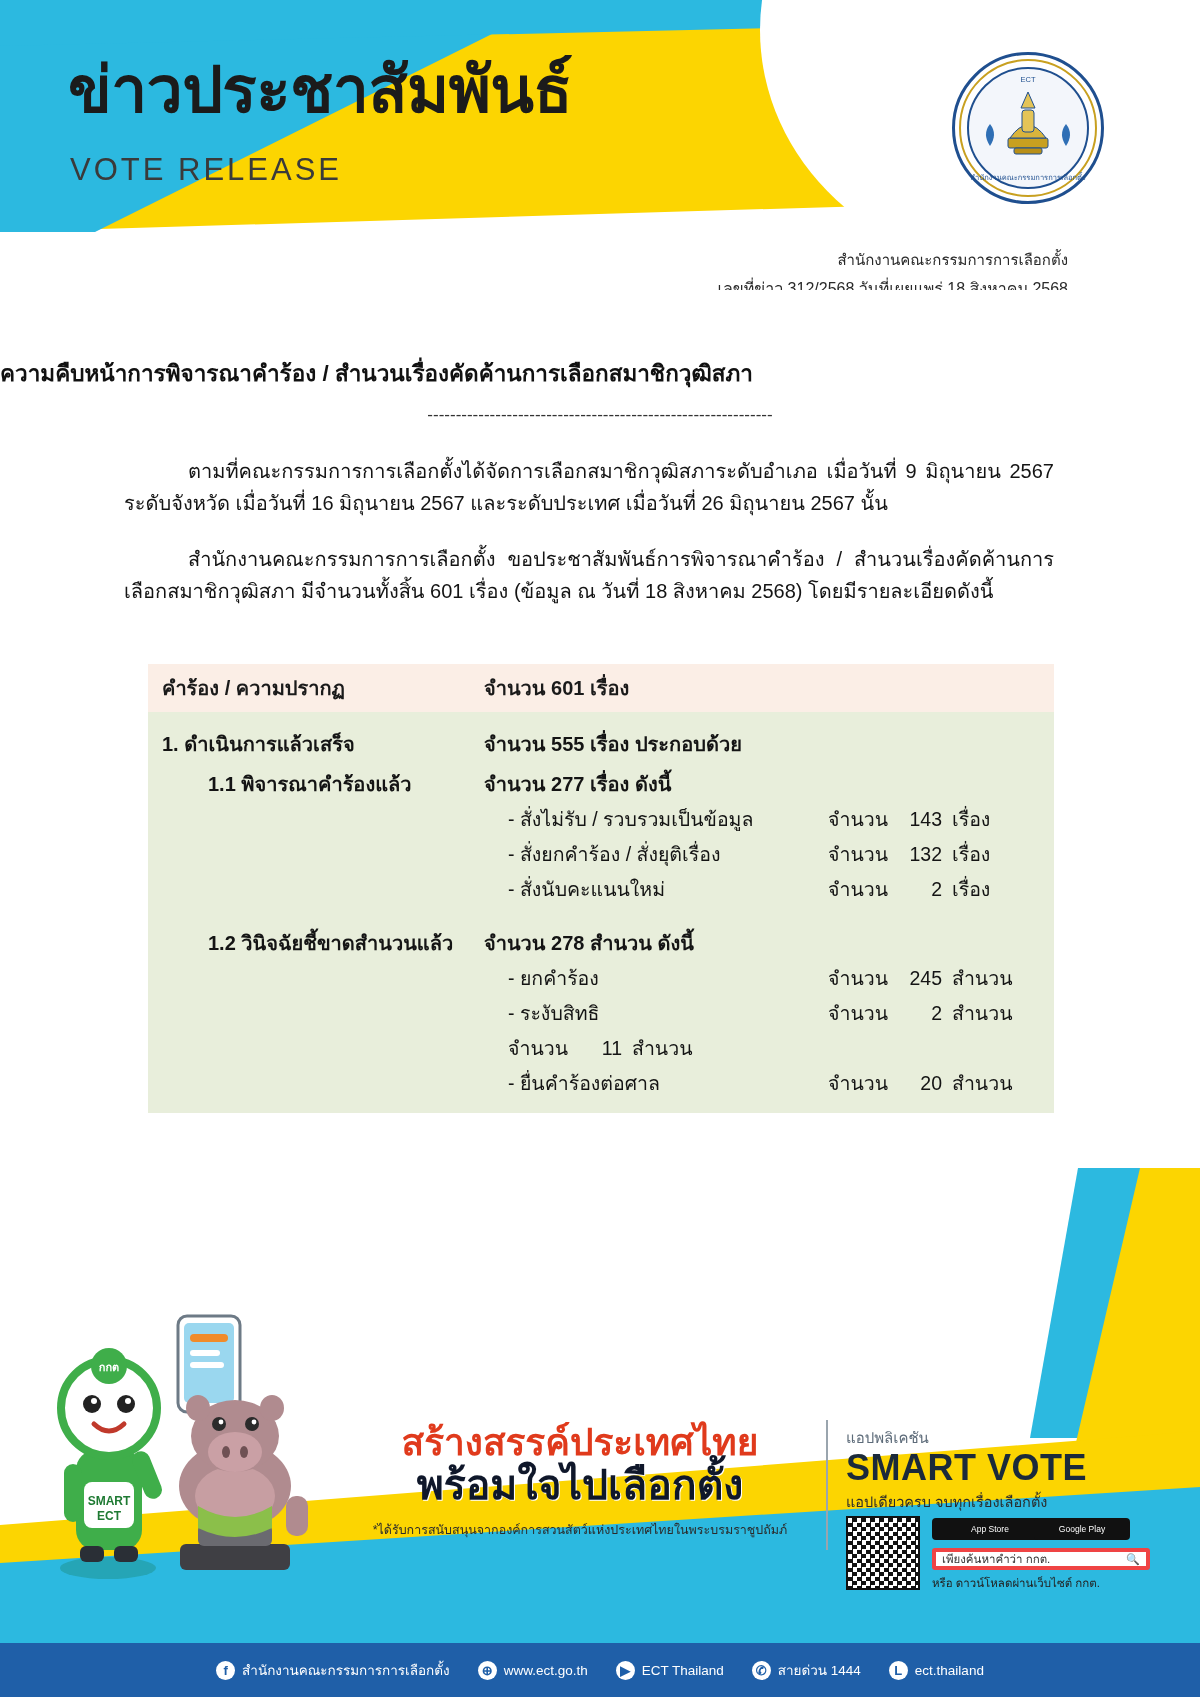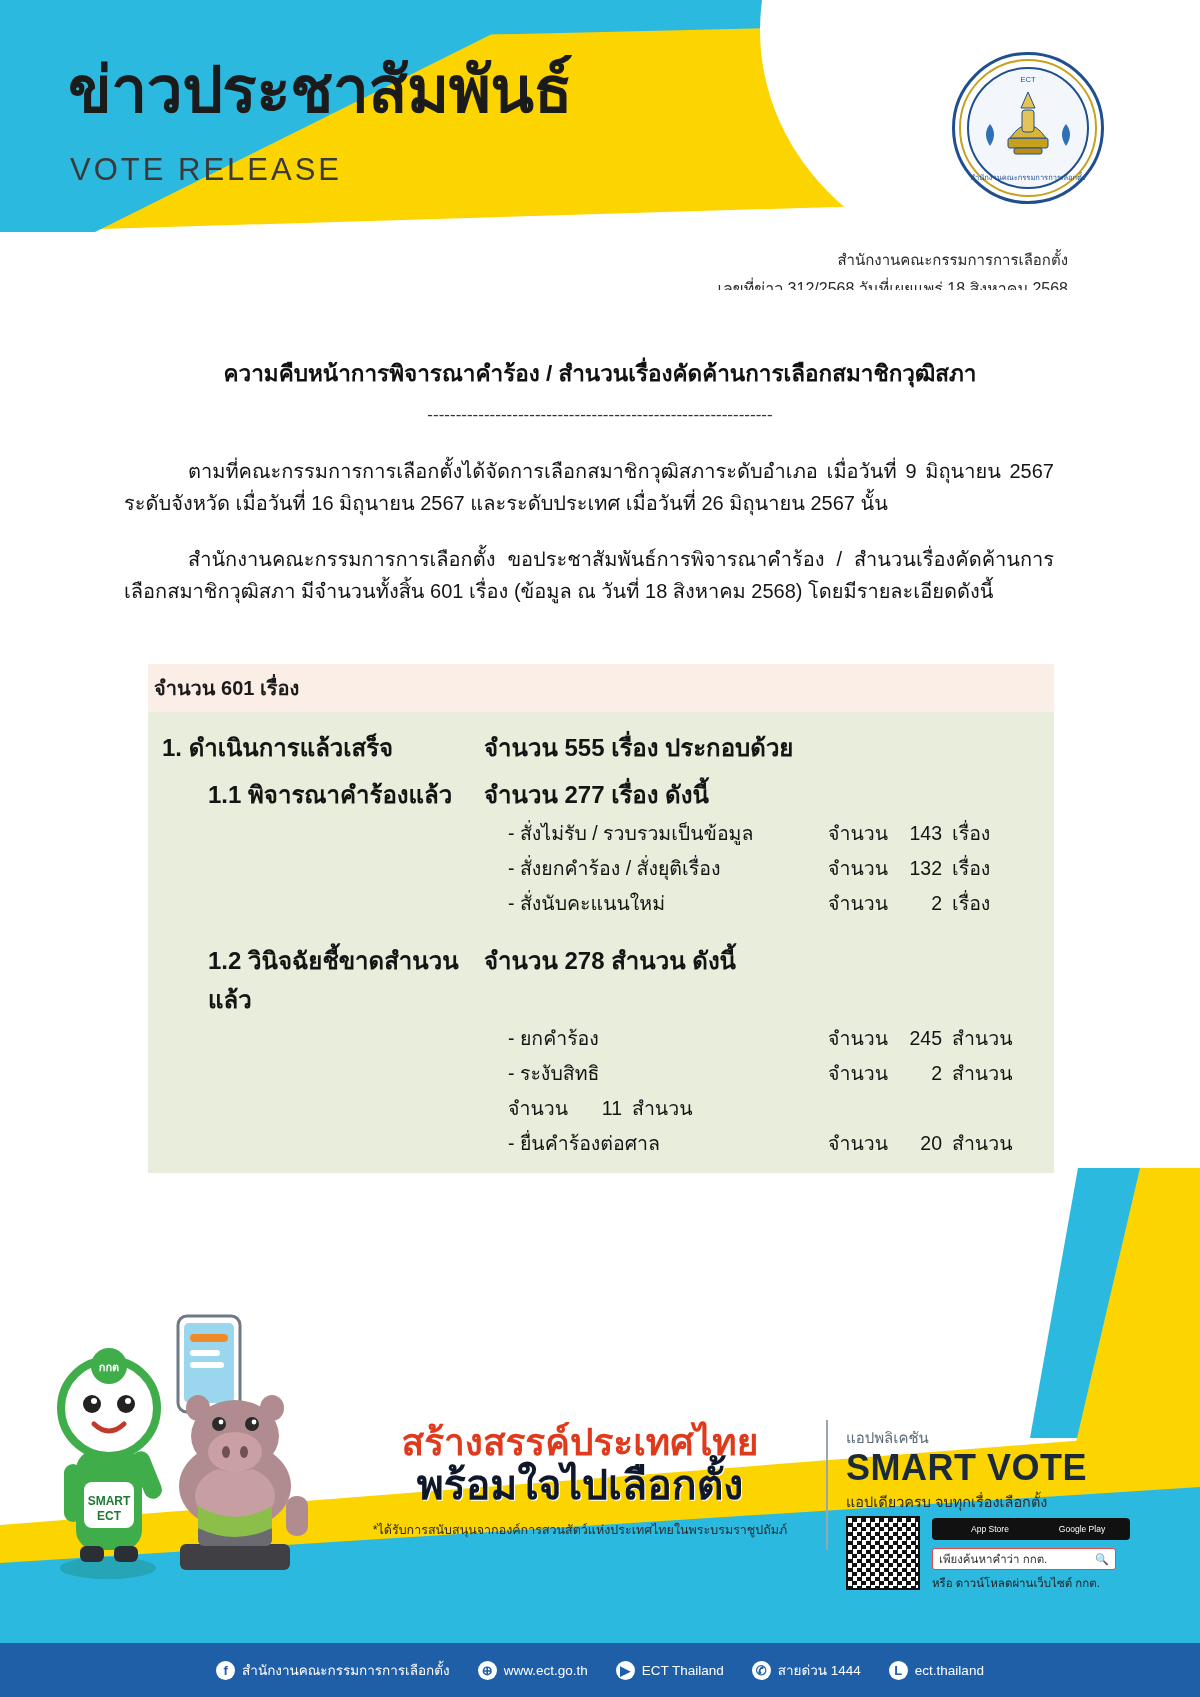--- a/index.html
+++ b/index.html
@@ -111,21 +111,20 @@
     white-space: nowrap;
   }
   #meta-office { top: 248px; font-size: 15px; }
   #meta-number { top: 276px; font-size: 16px; }
 
   
   #doc-title {
     position: absolute;
     left: 0; top: 355px;
     width: 1200px;
-    text-align: center;
     font-size: 22.5px;
     font-weight: bold;
     color: #111;
   }
   #divider {
     position: absolute;
     left: 0; top: 405px;
     width: 1200px;
     text-align: center;
     font-size: 17px;
@@ -169,21 +168,21 @@
   .thead .cell-a, .thead .cell-b {
     font-size: 20px; font-weight: bold; color: #1a1a1a;
   }
   .trow {
     display: flex;
     align-items: baseline;
     min-height: 38px;
     padding-top: 8px;
   }
   .trow .lbl {
-    font-size: 24px; color: #141414;
+    font-size: 20px; color: #141414;
   }
   .trow .lbl.b { font-weight: bold; }
   .row-main { padding-top: 16px; }
   .row-sub .cell-a { padding-left: 60px; }
   .row-item .cell-a { padding-left: 14px; }
   .row-item { min-height: 34px; padding-top: 4px; }
 
   .item-line {
     display: flex;
     align-items: baseline;
@@ -292,23 +291,23 @@
     font-size: 8.5px;
     display: flex; align-items: center; justify-content: center;
     padding: 0 4px;
     white-space: nowrap;
   }
   #badge-ios { left: 932px; top: 1518px; width: 116px; }
   #badge-play { left: 1034px; top: 1518px; width: 96px; }
   #search-box {
     position: absolute;
     left: 932px; top: 1548px;
-    width: 184px; height: 22px;
+    width: 218px; height: 22px;
     background: #fff;
-    border: 1px solid #ef4444;
+    border: 4px solid #ef4444;
     border-radius: 3px;
     font-size: 11.5px;
     color: #333;
     display: flex; align-items: center;
     padding: 0 6px;
   }
   #search-box .mag { margin-left: auto; font-size: 11px; color: #555; }
   #sv-footnote {
     position: absolute;
     left: 932px; top: 1574px;
@@ -385,20 +384,21 @@
   </div>
 
   <div id="doc-title">ความคืบหน้าการพิจารณาคำร้อง / สำนวนเรื่องคัดค้านการเลือกสมาชิกวุฒิสภา</div>
   <div id="divider">-------------------------------------------------------------</div>
 
   <div class="para" id="para1"><span class="indent"></span><span>ตามที่คณะกรรมการการเลือกตั้งได้จัดการเลือกสมาชิกวุฒิสภาระดับอำเภอ เมื่อวันที่ 9 มิถุนายน 2567 ระดับจังหวัด เมื่อวันที่ 16 มิถุนายน 2567 และระดับประเทศ เมื่อวันที่ 26 มิถุนายน 2567 นั้น</span></div>
   <div class="para" id="para2"><span class="indent"></span><span>สำนักงานคณะกรรมการการเลือกตั้ง ขอประชาสัมพันธ์การพิจารณาคำร้อง / สำนวนเรื่องคัดค้านการเลือกสมาชิกวุฒิสภา มีจำนวนทั้งสิ้น 601 เรื่อง (ข้อมูล ณ วันที่ 18 สิงหาคม 2568) โดยมีรายละเอียดดังนี้</span></div>
 
   <div id="tbl">
     <div class="thead">
+      <div class="cell-a">คำร้อง / ความปรากฏ</div>
       <div class="cell-b">จำนวน  601 เรื่อง</div>
     </div>
     <div class="tbody">
 
       <div class="trow row-main">
         <div class="cell-a"><span class="lbl b">1. ดำเนินการแล้วเสร็จ</span></div>
         <div class="cell-b"><span class="lbl b">จำนวน 555 เรื่อง ประกอบด้วย</span></div>
       </div>
 
       <div class="trow row-sub">

